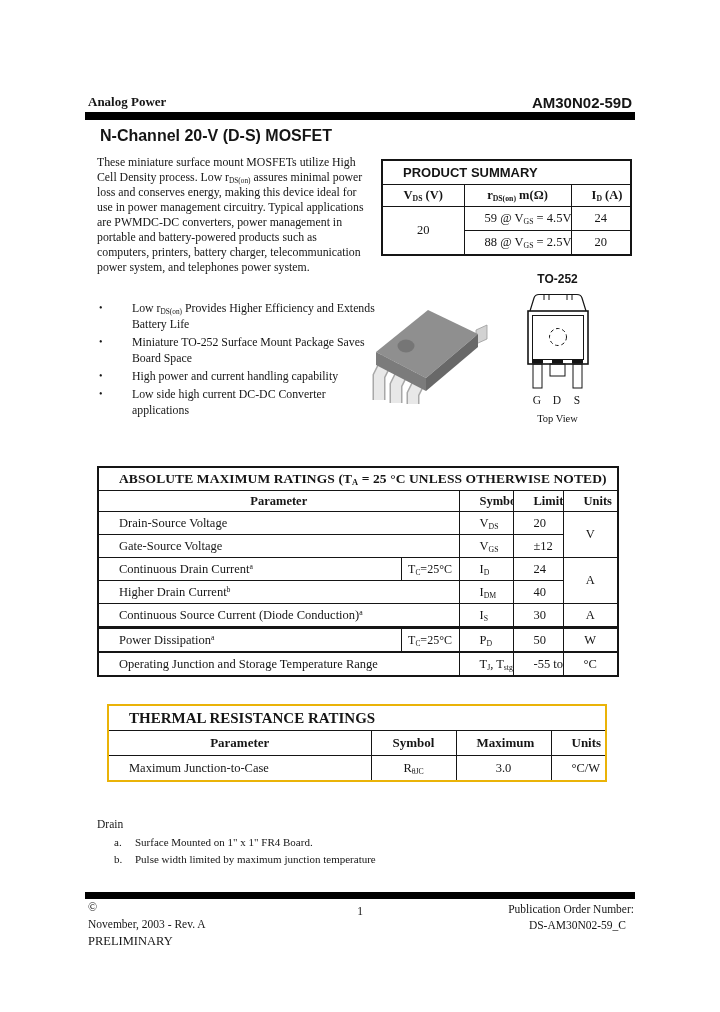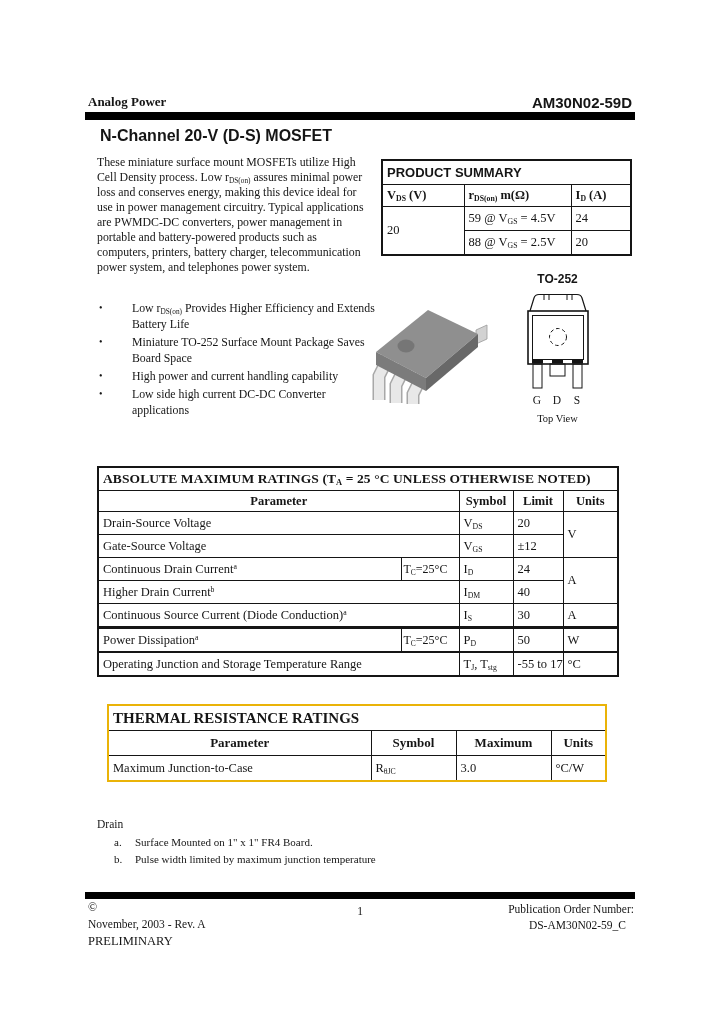--- a/index.html
+++ b/index.html
@@ -4,22 +4,22 @@
 <style>
   html,body{margin:0;padding:0}
   body{width:720px;height:1012px;position:relative;background:#fff;color:#151515;
        font-family:"Liberation Serif",serif;overflow:hidden}
   .abs{position:absolute}
   .rule{background:#000}
   .sans{font-family:"Liberation Sans",sans-serif}
   sub{font-size:0.62em;vertical-align:baseline;position:relative;top:0.28em;line-height:0}
   sup{font-size:0.62em;vertical-align:baseline;position:relative;top:-0.45em;line-height:0}
   table{border-collapse:collapse;table-layout:fixed}
-  td{border:1px solid #151515;overflow:hidden;white-space:nowrap;padding:0 4px}
-  .c{}
+  td{border:1px solid #151515;overflow:hidden;white-space:nowrap;padding:0 20px}
+  .c{text-align:center}
   
   .company{left:88px;top:94px;font-size:13px;font-weight:bold}
   .part{right:88px;top:94px;font-size:15px;font-weight:bold}
   .rule-top{left:85px;top:112px;width:550px;height:8px}
   .doc-title{left:100px;top:127px;font-size:16px;font-weight:bold}
   
   .desc{left:97px;top:155px;width:272px;font-size:11.8px;line-height:15px}
   
   .psum{left:381px;top:159px;width:249px;font-size:12.5px}
   .psum td{height:23px}
@@ -37,21 +37,21 @@
   .pkg-name{font-family:Liberation Sans, sans-serif;font-weight:bold;font-size:12px;margin-bottom:6px}
   .pins{position:relative;height:14px;font-size:11.5px}
   .pins span{position:absolute;width:14px;text-align:center}
   .pin-g{left:30px}.pin-d{left:50px}.pin-s{left:70px}
   .view-label{font-size:10.5px;margin-top:5px}
   
   .amr{left:97px;top:466px;width:520px;font-size:12.5px;border:2px solid #151515}
   .amr td{height:22px}
   .amr-title{font-weight:bold;font-size:13.5px;height:23px;letter-spacing:0.1px}
   .amr-head td{font-weight:bold;height:20px;text-align:center}
-  .cond{font-size:12px;padding:0 2px}
+  .cond{text-align:center;font-size:12px;padding:0 2px}
   .sep-heavy td{border-bottom-width:3px}
   .sep-med td{border-bottom-width:2px}
   
   .thr{left:107px;top:704px;width:498px;font-size:12.5px;border:2px solid #eab308}
   .thr td{height:24px}
   .thr-title{font-weight:bold;font-size:15px}
   .thr-head td{font-weight:bold;font-size:13px;text-align:center}
   
   .notes{left:97px;top:818px;width:400px;font-size:11px}
   .notes-title{font-size:11.5px;margin-bottom:6px}

